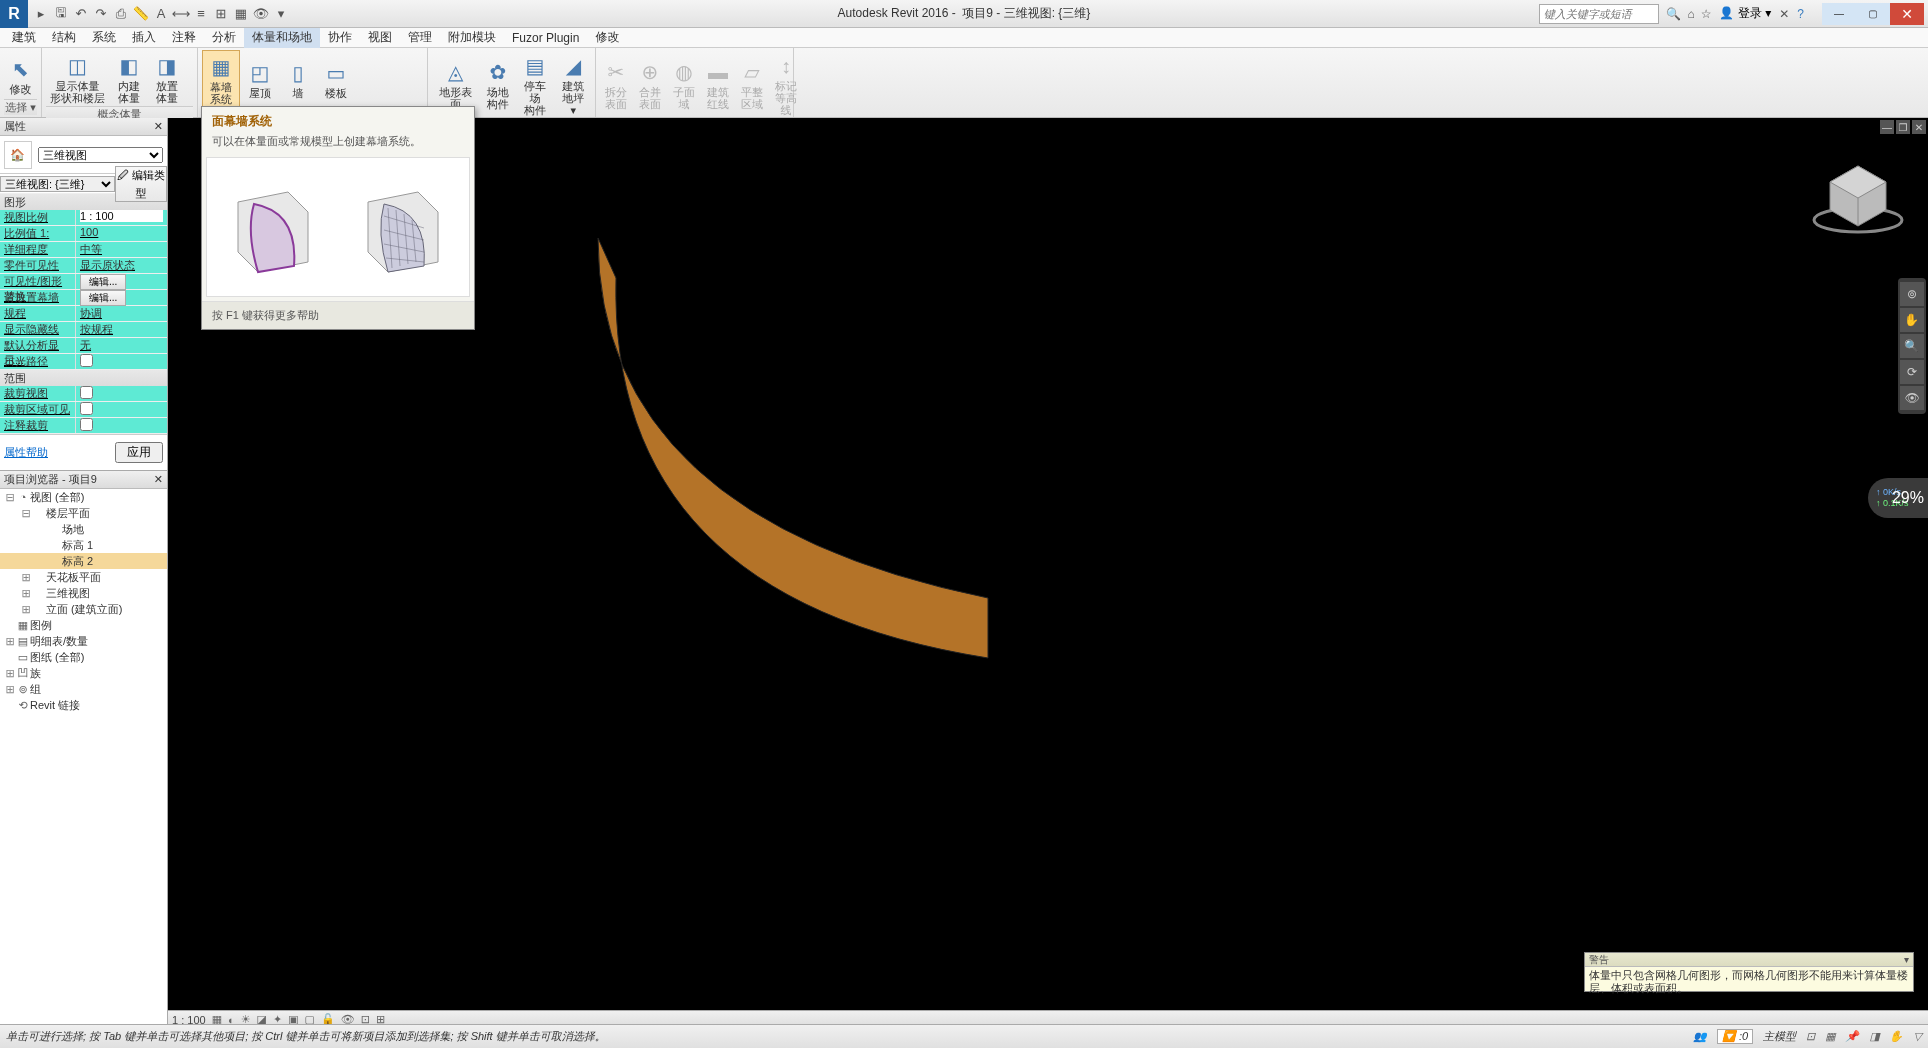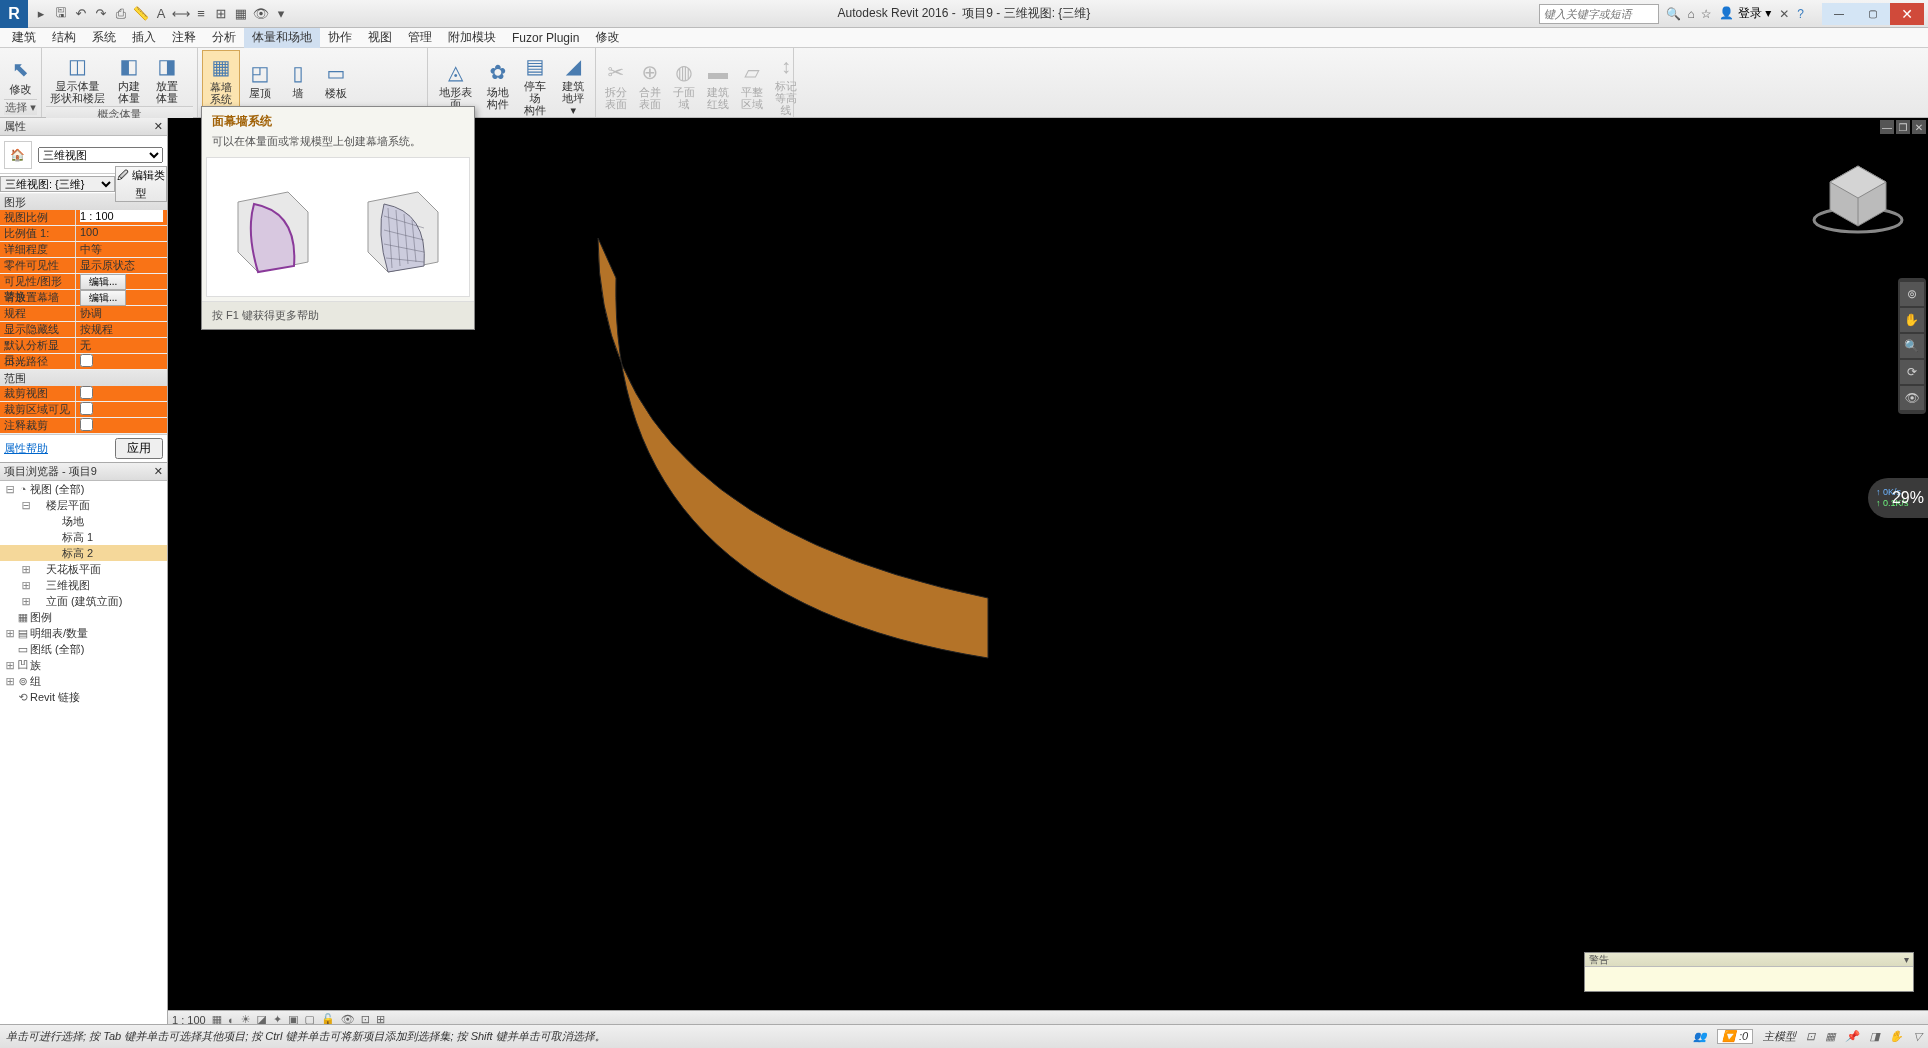--- a/index.html
+++ b/index.html
@@ -46,27 +46,27 @@
 .panel-header .close-x { margin-left: auto; cursor: pointer; }
 
 .properties-panel { border-bottom: 1px solid #aaa; }
 .prop-type-selector { height: 38px; display: flex; align-items: center; padding: 4px; gap: 6px; background: white; border-bottom: 1px solid #ccc; }
 .prop-type-selector .cube-icon { width: 28px; height: 28px; border: 1px solid #ccc; display: flex; align-items: center; justify-content: center; }
 .prop-type-selector select { flex: 1; font-size: 11px; }
 .prop-row { height: 20px; display: flex; align-items: center; background: white; border-bottom: 1px solid #eee; }
 .prop-row select { flex: 1; font-size: 11px; border: 1px solid #aaa; }
 .prop-row .edit-type-btn { width: 52px; font-size: 11px; border: 1px solid #aaa; background: linear-gradient(#f8f8f8,#e8e8e8); cursor: pointer; }
 .prop-section-header { height: 16px; background: linear-gradient(#e8e8e8,#dcdcdc); font-size: 11px; padding: 0 4px; display: flex; align-items: center; color: #333; }
-.prop-grid-row { height: 16px; display: flex; font-size: 11px; background: #f97316; border-bottom: 1px solid #eee; }
+.prop-grid-row { height: 16px; display: flex; font-size: 11px; background: #5eead4; border-bottom: 1px solid #eee; text-decoration: underline; }
 .prop-grid-row .pname { width: 76px; padding: 0 4px; color: #333; border-right: 1px solid #ddd; }
 .prop-grid-row .pval { flex: 1; padding: 0 4px; color: #333; }
 .prop-grid-row .pval input[type=text] { width: 100%; border: none; font-size: 11px; padding: 0; }
 .prop-grid-row .pval input[type=checkbox] { margin: 0; }
 .prop-grid-row .pval button { font-size: 10px; border: 1px solid #aaa; background: linear-gradient(#f8f8f8,#e0e0e0); padding: 0 8px; cursor: pointer; }
-.prop-help { height: 28px; display: flex; align-items: center; padding: 0 4px; font-size: 11px; background: white; border-top: 1px solid #ccc; }
+.prop-help { height: 36px; display: flex; align-items: center; padding: 0 4px; font-size: 11px; background: white; border-top: 1px solid #ccc; }
 .prop-help a { color: #0066cc; text-decoration: underline; }
 .prop-help button { margin-left: auto; font-size: 12px; padding: 0 10px; }
 
 .browser-panel { flex: 1; overflow: auto; background: white; }
 .tree-item { display: flex; align-items: center; font-size: 11px; height: 16px; padding-left: 4px; color: #333; cursor: pointer; }
 .tree-item .expander { width: 12px; text-align: center; color: #888; }
 .tree-item .ticon { width: 14px; text-align: center; color: #666; }
 .tree-item.selected { background: #f5d89a; }
 
 
@@ -458,20 +458,21 @@
 
       <svg class="swoosh" width="600" height="440" viewBox="0 0 600 440">
         <path d="M 10 0 Q 10 280, 400 360 L 400 420 Q 20 360, 28 40 Z" fill="#b47328" stroke="#222" stroke-width="1"></path>
       </svg>
 
       <div class="warning-panel">
         <div class="wp-header">
           <span>警告</span>
           <span style="margin-left:auto;">▾</span>
         </div>
+        <div class="wp-body">体量中只包含网格几何图形，而网格几何图形不能用来计算体量楼层、体积或表面积。</div>
       </div>
     </div>
 
     <div class="view-ctrl-bar">
       <span>1 : 100</span>
       <span class="vcb-icon">▦</span>
       <span class="vcb-icon">◐</span>
       <span class="vcb-icon">☀</span>
       <span class="vcb-icon">◪</span>
       <span class="vcb-icon">✦</span>

